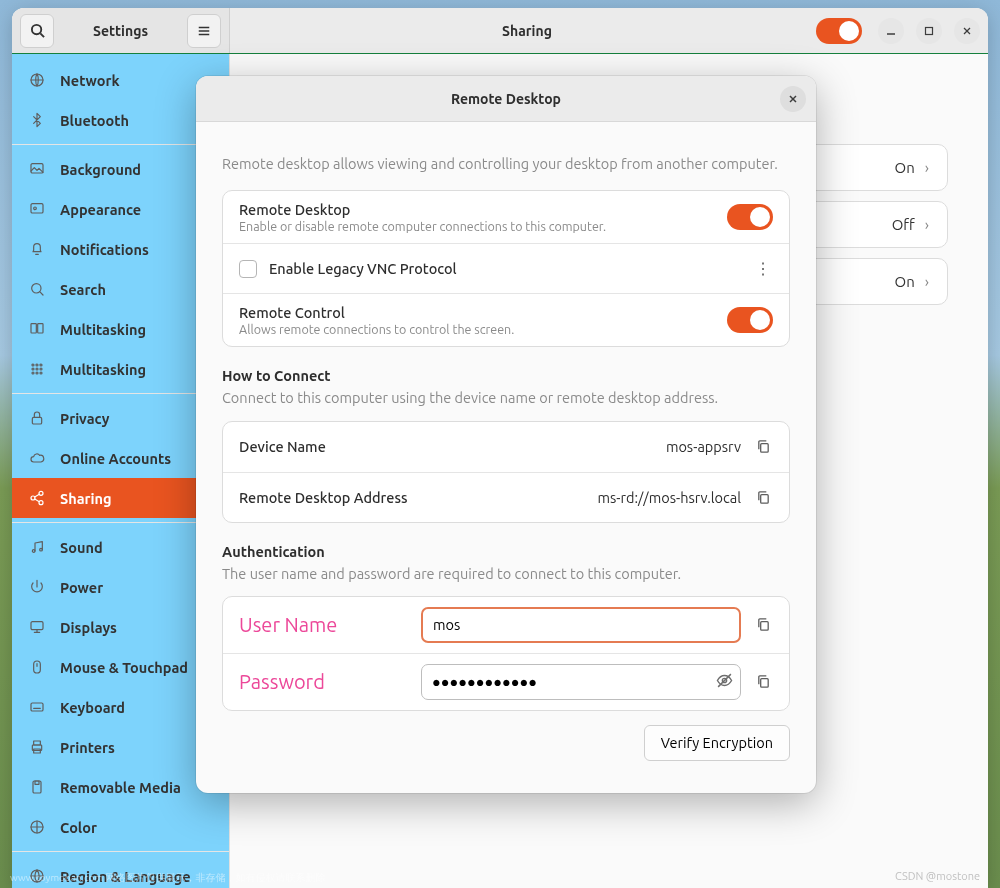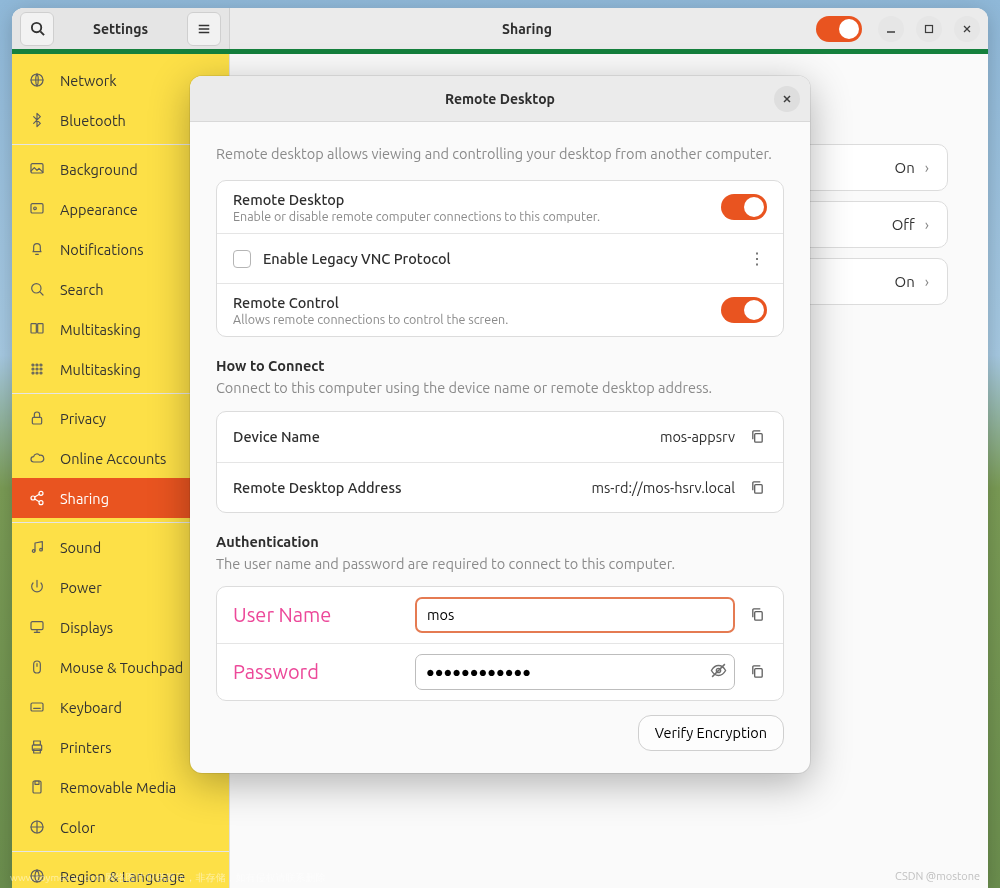--- a/index.html
+++ b/index.html
@@ -1,48 +1,48 @@
 <!DOCTYPE html>
 <html><head>
 <meta charset="utf-8">
 <style>
 * { box-sizing: border-box; margin: 0; padding: 0; font-family: Ubuntu, Cantarell, -apple-system, sans-serif; }
 body { width: 1000px; height: 888px; overflow: hidden; background: linear-gradient(to bottom, #8fb8d8 0%, #a6c9e2 40%, #7a9b55 55%, #6b8e4e 100%); position: relative; }
 
 .window { position: absolute; top: 8px; left: 12px; right: 12px; bottom: 0; background: #fafafa; border-radius: 12px 12px 0 0; box-shadow: 0 4px 20px rgba(0,0,0,0.2); display: flex; flex-direction: column; overflow: hidden; }
 
-.titlebar { display: flex; height: 46px; background: #ebebeb; border-bottom: 5px solid #15803d; }
+.titlebar { display: flex; height: 46px; background: #ebebeb; border-bottom: 1px solid #15803d; }
 .titlebar-left { width: 218px; display: flex; align-items: center; padding: 0 8px; border-right: 1px solid #d0d0d0; background: #e5e5e5; }
 .titlebar-right { flex: 1; display: flex; align-items: center; padding: 0 8px; position: relative; }
 .icon-btn { width: 34px; height: 34px; border-radius: 6px; border: 1px solid #cfcfcf; background: #f2f2f2; display: flex; align-items: center; justify-content: center; cursor: pointer; color: #333; }
 .titlebar-title { flex: 1; text-align: center; font-weight: bold; font-size: 14px; color: #2e2e2e; }
 .win-controls { display: flex; gap: 12px; }
 .win-btn { width: 26px; height: 26px; border-radius: 50%; background: #e6e6e6; border: none; display: flex; align-items: center; justify-content: center; cursor: pointer; color: #3d3d3d; }
 .win-btn svg { width: 10px; height: 10px; }
 
 .master-toggle { width: 46px; height: 26px; background: #e95420; border-radius: 13px; position: relative; margin-right: 16px; cursor: pointer; }
 .master-toggle::after { content: ''; position: absolute; width: 20px; height: 20px; background: #fff; border-radius: 50%; right: 3px; top: 3px; }
 
 .body { flex: 1; display: flex; overflow: hidden; }
-.sidebar { width: 218px; background: #fde047; border-right: 1px solid #e0e0e0; overflow-y: auto; padding-top: 6px; }
+.sidebar { width: 218px; background: #7dd3fc; border-right: 1px solid #e0e0e0; overflow-y: auto; padding-top: 6px; font-weight: bold; }
 .nav-item { display: flex; align-items: center; gap: 14px; padding: 11px 16px; color: #333; font-size: 14.5px; cursor: pointer; }
 .nav-item.active { background: #e95420; color: #fff; }
 .nav-item .icon { width: 18px; height: 18px; display: flex; align-items: center; justify-content: center; color: #5e5e5e; }
 .nav-item.active .icon { color: #fff; }
 .nav-sep { height: 1px; background: #e5e5e5; margin: 4px 0; }
 .content { flex: 1; background: #fafafa; padding: 40px; position: relative; }
 
 .row-card { border: 1px solid #dcdcdc; border-radius: 10px; background: #fff; margin-bottom: 10px; max-width: 620px; margin-left: auto; }
 .row-inner { display: flex; align-items: center; justify-content: flex-end; padding: 14px 18px; gap: 10px; font-size: 15px; color: #333; }
 .chev { color: #888; }
-.dialog { position: absolute; width: 620px; left: 190px; top: 76px; background: #fafafa; border-radius: 12px; box-shadow: 0 0 0 1px rgba(0,0,0,0.08), 0 10px 40px rgba(0,0,0,0.3); overflow: hidden; }
+.dialog { position: absolute; width: 620px; left: 196px; top: 76px; background: #fafafa; border-radius: 12px; box-shadow: 0 0 0 1px rgba(0,0,0,0.08), 0 10px 40px rgba(0,0,0,0.3); overflow: hidden; }
 .dialog-header { height: 46px; background: #ebebeb; border-bottom: 1px solid #d8d8d8; display: flex; align-items: center; justify-content: center; position: relative; }
 .dialog-title { font-weight: bold; font-size: 14px; color: #2e2e2e; }
 .dialog-close { position: absolute; right: 10px; width: 26px; height: 26px; border-radius: 50%; background: #dedede; border: none; display: flex; align-items: center; justify-content: center; cursor: pointer; color: #3d3d3d; }
-.dialog-body { padding: 22px 26px; }
+.dialog-body { padding: 32px 26px; }
 .desc { color: #8a8a8a; font-size: 14.5px; line-height: 1.4; margin-bottom: 16px; }
 
 .group { background: #fff; border: 1px solid #dcdcdc; border-radius: 10px; overflow: hidden; margin-bottom: 20px; }
 .group-row { display: flex; align-items: center; padding: 10px 16px; min-height: 50px; gap: 12px; }
 .group-row + .group-row { border-top: 1px solid #e5e5e5; }
 .group-row .text { flex: 1; }
 .row-title { font-size: 14.5px; color: #2e2e2e; font-weight: 500; }
 .row-sub { font-size: 12.5px; color: #8a8a8a; margin-top: 1px; }
 .row-value { font-size: 14.5px; color: #2e2e2e; }
 
@@ -55,21 +55,21 @@
 
 .section-title { font-weight: bold; font-size: 14.5px; color: #2e2e2e; margin-bottom: 4px; }
 .copy-btn { width: 20px; height: 20px; display: flex; align-items: center; justify-content: center; cursor: pointer; color: #5e5e5e; flex-shrink: 0; }
 
 .label { width: 170px; font-size: 20px; color: #ec4899; }
 .input { flex: 1; height: 36px; border: 1px solid #bdbdbd; border-radius: 7px; padding: 0 10px; font-size: 14.5px; background: #fff; }
 .input.focus { border: 2px solid #e57b52; outline: none; }
 .pw-wrap { flex:1; position: relative; display: flex; align-items: center; }
 .eye { position: absolute; right: 8px; color: #6e6e6e; cursor: pointer; }
 
-.btn { height: 36px; padding: 0 16px; border: 1px solid #cfcfcf; background: #fdfdfd; border-radius: 13px; font-size: 14.5px; cursor: pointer; }
+.btn { height: 36px; padding: 0 16px; border: 1px solid #cfcfcf; background: #fdfdfd; border-radius: 6px; font-size: 14.5px; cursor: pointer; }
 .footer-row { display: flex; justify-content: flex-end; }
 
 .watermark { position: absolute; bottom: 6px; right: 20px; color: #c0c0c0; font-size: 11px; margin-top: 18px; }
 .watermark2 { position: absolute; bottom: 3px; left: 10px; color: rgba(255,255,255,0.5); font-size: 10px; }
 </style>
 </head>
 <body>
 
 <div class="window">
   <div class="titlebar">

